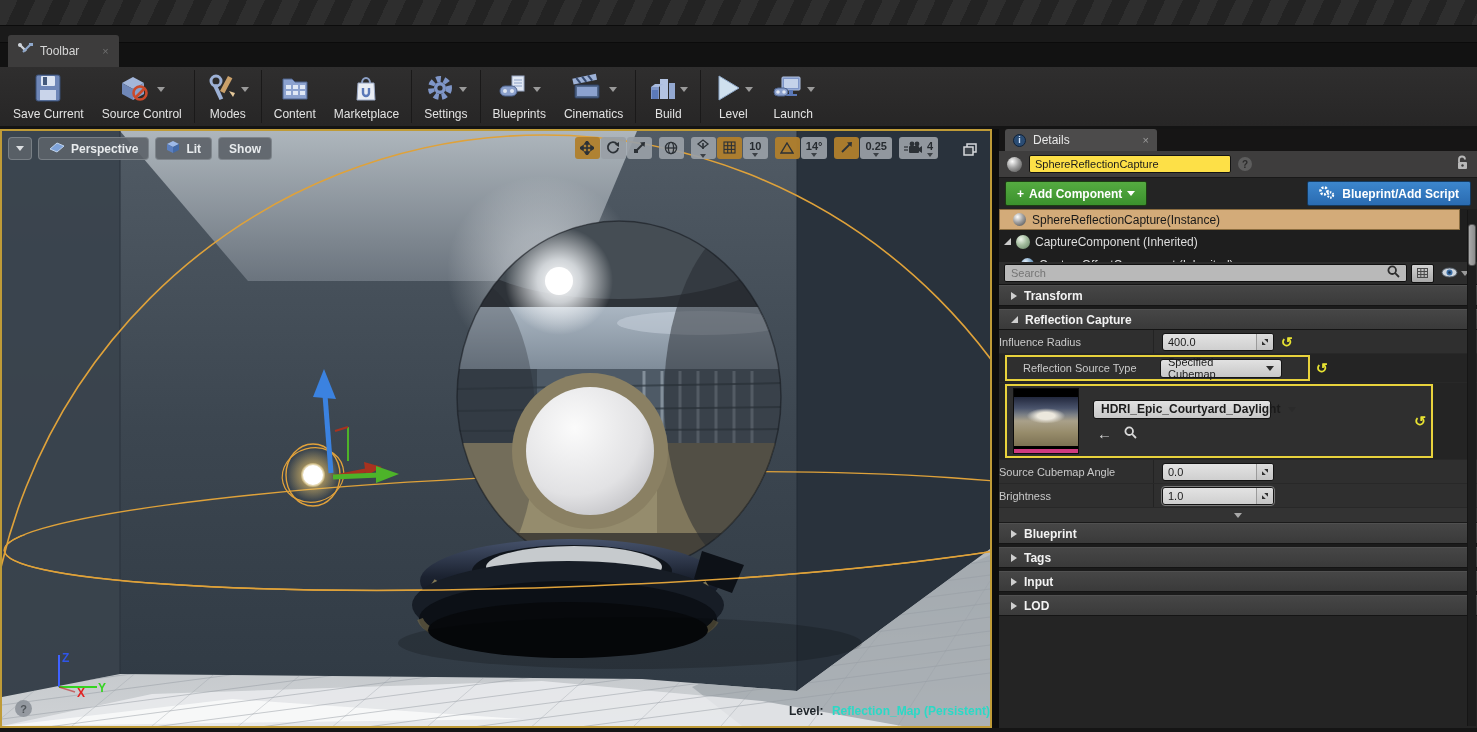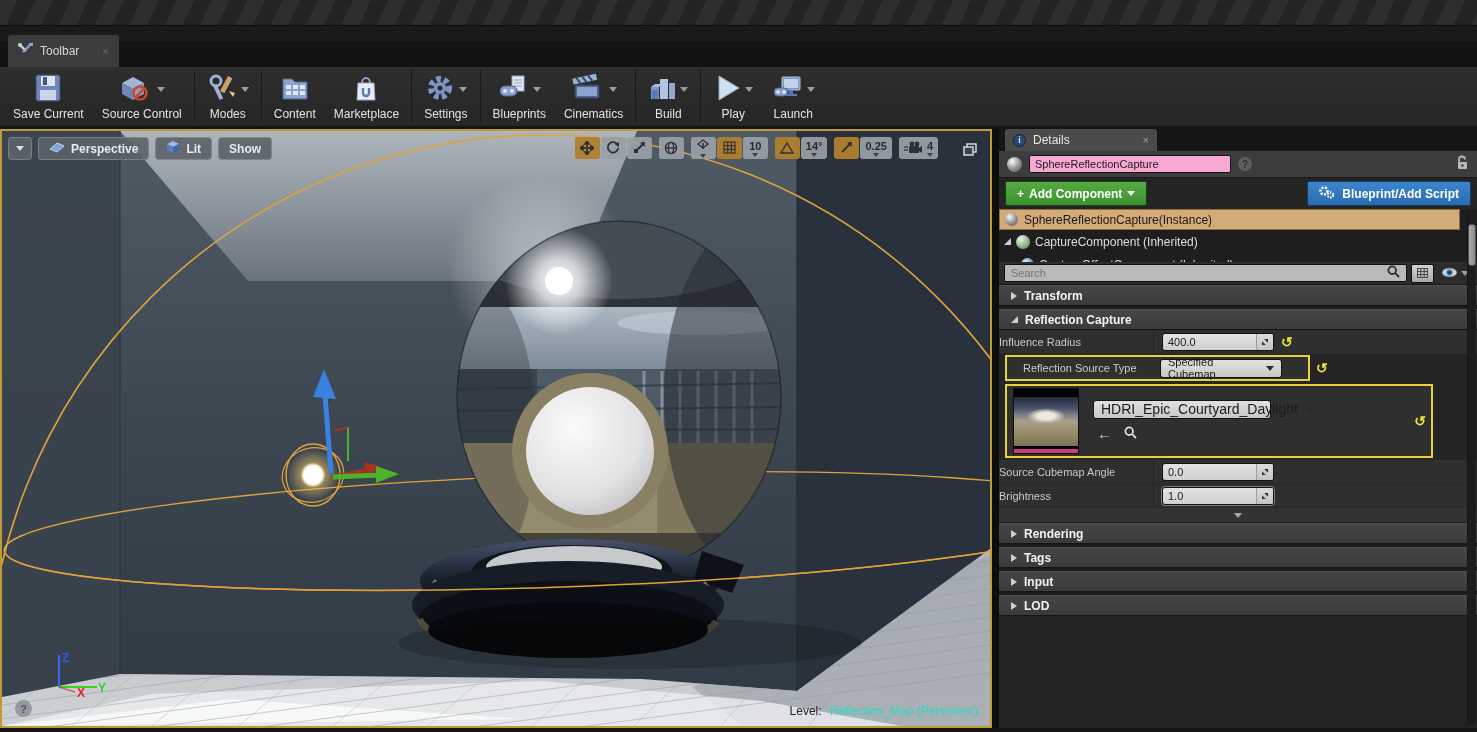--- a/index.html
+++ b/index.html
@@ -42,21 +42,21 @@
   .vtr { position:absolute; top:6px; right:8px; display:flex; gap:7px; align-items:flex-start; z-index:5; }
   .sgroup { display:flex; gap:1px; }
   .sbtn { background:rgba(153,159,166,.93); color:#262b30; height:22px; min-width:25px; border-radius:3px;
     display:flex; flex-direction:column; align-items:center; justify-content:center;
     font-size:11px; font-weight:bold; padding:1px 5px 0; line-height:12px; }
   .sbtn.active { background:rgba(176,128,44,.95); }
   .scd { width:0;height:0;border-left:3px solid transparent;border-right:3px solid transparent;
     border-top:4px solid #3c4146; margin-top:1px; }
   .maxbtn { background:transparent; margin-left:12px; margin-top:2px; }
 
-  .levelbar { position:absolute; right:12px; bottom:8px; font-size:12px; font-weight:normal; z-index:5;margin-left:7px; }
+  .levelbar { position:absolute; right:0; bottom:8px; font-size:12px; font-weight:bold; z-index:5;margin-left:7px; }
   .level-key { color:#20262b; }
   .level-val { color:#2bd9c6; margin-left:5px; }
   .helpq { position:absolute; left:13px; bottom:9px; width:17px; height:17px; border-radius:50%;
     background:#8e949b; color:#43484d; display:flex; align-items:center; justify-content:center;
     font-size:11px; font-weight:bold; opacity:.9; z-index:5; }
 
   
   .details { flex:1; background:#242424; position:relative; display:flex; flex-direction:column; overflow:hidden; }
   .d-tabrow { height:22px; background:#161515; display:flex; align-items:flex-end; padding-left:6px; }
   .d-tab { background:#4c4b4b; border-radius:3px 3px 0 0; display:flex; align-items:center; gap:7px;
@@ -64,36 +64,36 @@
   .info-i { width:13px; height:13px; border-radius:50%; background:#2a4c74; color:#d3e4fa;
     font-size:9px; font-weight:bold; display:flex; align-items:center; justify-content:center;
     border:1px solid #102238; font-style:normal; }
   .d-close { margin-left:auto; color:#9b9b9b; font-size:11px; }
   .d-namerow { height:27px; background:#3e3d3d; display:flex; align-items:center; gap:7px;
     padding:0 8px; border-bottom:1px solid #191919; }
   .sphere-ico { width:15px; height:15px; border-radius:50%; flex-shrink:0;
     background:radial-gradient(circle at 35% 30%, #fdfdfd, #a0a0a0 45%, #454545); }
   .sphere-ico.grn { background:radial-gradient(circle at 35% 30%, #eef5ea, #a3bc9e 45%, #5f7c5e); }
   .sphere-ico.blu { background:radial-gradient(circle at 35% 30%, #e8f2fc, #7ea6c8 45%, #3a6286); }
-  .name-input { width:202px; height:18px; background:#f9a8d4; border:1px solid #141414; border-radius:2px;
+  .name-input { width:202px; height:18px; background:#fde047; border:1px solid #141414; border-radius:2px;
     color:#1b1b1b; font-size:11px; padding:0 5px; font-family:inherit; }
   .q-ico { width:14px; height:14px; border-radius:50%; background:#5d5d5d; color:#2b2b2b;
     font-weight:bold; font-size:10px; display:flex; align-items:center; justify-content:center; font-style:normal; }
   .lockw { margin-left:auto; }
   .d-btnrow { height:31px; display:flex; align-items:center; padding:3px 6px; background:#242424; }
   .btn-green { background:linear-gradient(#55ab41,#3b912d); border:1px solid #1d3d14; color:#fff;
     font-weight:bold; font-size:12px; height:25px; border-radius:2px; display:flex; align-items:center;
     gap:5px; padding:0 11px; }
   .btn-green .cd { border-top-color:#fff; }
   .btn-blue { margin-left:auto; background:linear-gradient(#3c86cd,#2a6bb1); border:1px solid #143a60;
     color:#fff; font-weight:bold; font-size:12px; height:25px; border-radius:2px; display:flex;
     align-items:center; gap:7px; padding:0 11px; }
   .d-tree { background:#1e1e1e; padding-right:17px; }
   .trow-sel { height:21px; background:#d3ab79; border:1px solid #8a6c3f; color:#191919;
-    display:flex; align-items:center; gap:6px; padding:0 5px; font-size:12px; }
+    display:flex; align-items:center; gap:6px; padding:0 13px; font-size:12px; }
   .trow { height:23px; color:#dedede; display:flex; align-items:center; gap:5px; padding:0 5px; font-size:12px; }
   .trow-part { height:9px; overflow:hidden; }
   .exp { width:0; height:0; border-bottom:7px solid #cccccc; border-left:7px solid transparent; }
   .d-search { height:23px; background:#2c2c2c; display:flex; align-items:center; gap:4px;
     padding:2px 5px; border-bottom:1px solid #141414; }
   .search-field { flex:1; height:18px; background:#b9b9b9; border:1px solid #101010; border-radius:2px;
     display:flex; align-items:center; padding:0 6px; }
   .search-field input { flex:1; background:transparent; border:none; outline:none; color:#6e6e6e;
     font-size:11px; font-family:inherit; }
   .mini-btn { width:23px; height:19px; background:linear-gradient(#d2d2d2,#a9a9a9); border:1px solid #101010;
@@ -126,21 +126,21 @@
   .ybox { border:2px solid #e8d23c; display:flex; align-items:center; background:#2f2f2f; }
   .ybox .plabel { border-right:none; }
   .yrow { background:#242424; padding:1px 0 1px 6px; }
   .cm-thumb { width:66px; height:66px; border:1px solid #0c0c0c; flex-shrink:0;
     background:
       linear-gradient(180deg,#000 0 13%, rgba(0,0,0,0) 13%),
       linear-gradient(0deg,#cf3a80 0 7%, #000 7% 11%, rgba(0,0,0,0) 11%),
       radial-gradient(ellipse 30% 12% at 50% 42%, #ece8dd 0 45%, rgba(0,0,0,0) 100%),
       linear-gradient(180deg,#23293e 13%, #49536b 30%, #7a7f85 40%, #a9a089 50%, #978c6b 68%, #7c7153 89%, #5f5741 100%); }
   .cm-right { display:flex; flex-direction:column; gap:6px; padding-left:7px; }
-  .cm-combo { width:178px; font-size:14px; font-weight:normal; }
+  .cm-combo { width:178px; font-size:12px; font-weight:bold; }
   .cm-icons { display:flex; align-items:center; gap:12px; padding-left:4px; }
   .backar { color:#d9d9d9; font-size:15px; font-weight:bold; line-height:12px; }
   .exprow { height:15px; background:#333333; display:flex; align-items:center; justify-content:center;
     border-bottom:1px solid #1a1a1a; }
   .exprow .cd { border-top-color:#a8a8a8; }
 
   .sb-track { position:absolute; right:1px; top:81px; bottom:2px; width:9px; background:#1d1d1d;
     border-left:1px solid #151515; z-index:8; }
   .sb-thumb { position:absolute; right:0px; top:14px; height:42px; width:8px;
     background:linear-gradient(90deg,#ababab,#8c8c8c); border-radius:3px; border:1px solid #4f4f4f; }
@@ -330,21 +330,21 @@
 
   <div class="tbtn">
     <span class="irow">
         <span>
       <svg width="28" height="30" viewBox="0 0 28 30">
             <polygon points="6,3 26,15 6,27" fill="#cfe0ee" stroke="#8fa8c8"></polygon>
           </svg>
     </span>
         <i class="cd"></i>
       </span>
-    <span>Play</span>
+    <span>Level</span>
   </div>
 
   <div class="tbtn">
     <span class="irow">
         <span>
       <svg width="32" height="30" viewBox="0 0 32 30">
             <rect x="11" y="4" width="18" height="13" rx="1" fill="#7f96c8" stroke="#b3c3e2"></rect>
             <rect x="13" y="6" width="14" height="9" fill="#c4d2ea"></rect>
             <rect x="18" y="17" width="4" height="4" fill="#5b79b8"></rect>
             <rect x="14" y="21" width="12" height="2" fill="#5b79b8"></rect>
@@ -854,21 +854,21 @@
           </div>
         </div>
       </div>
 
       <div class="exprow">
           <i class="cd"></i>
         </div>
 
       <div class="sec">
         <i class="tri-col"></i>
-        <span>Rendering</span>
+        <span>Blueprint</span>
       </div>
       <div class="gaprow"></div>
       <div class="sec">
         <i class="tri-col"></i>
         <span>Tags</span>
       </div>
       <div class="gaprow"></div>
       <div class="sec">
         <i class="tri-col"></i>
         <span>Input</span>

